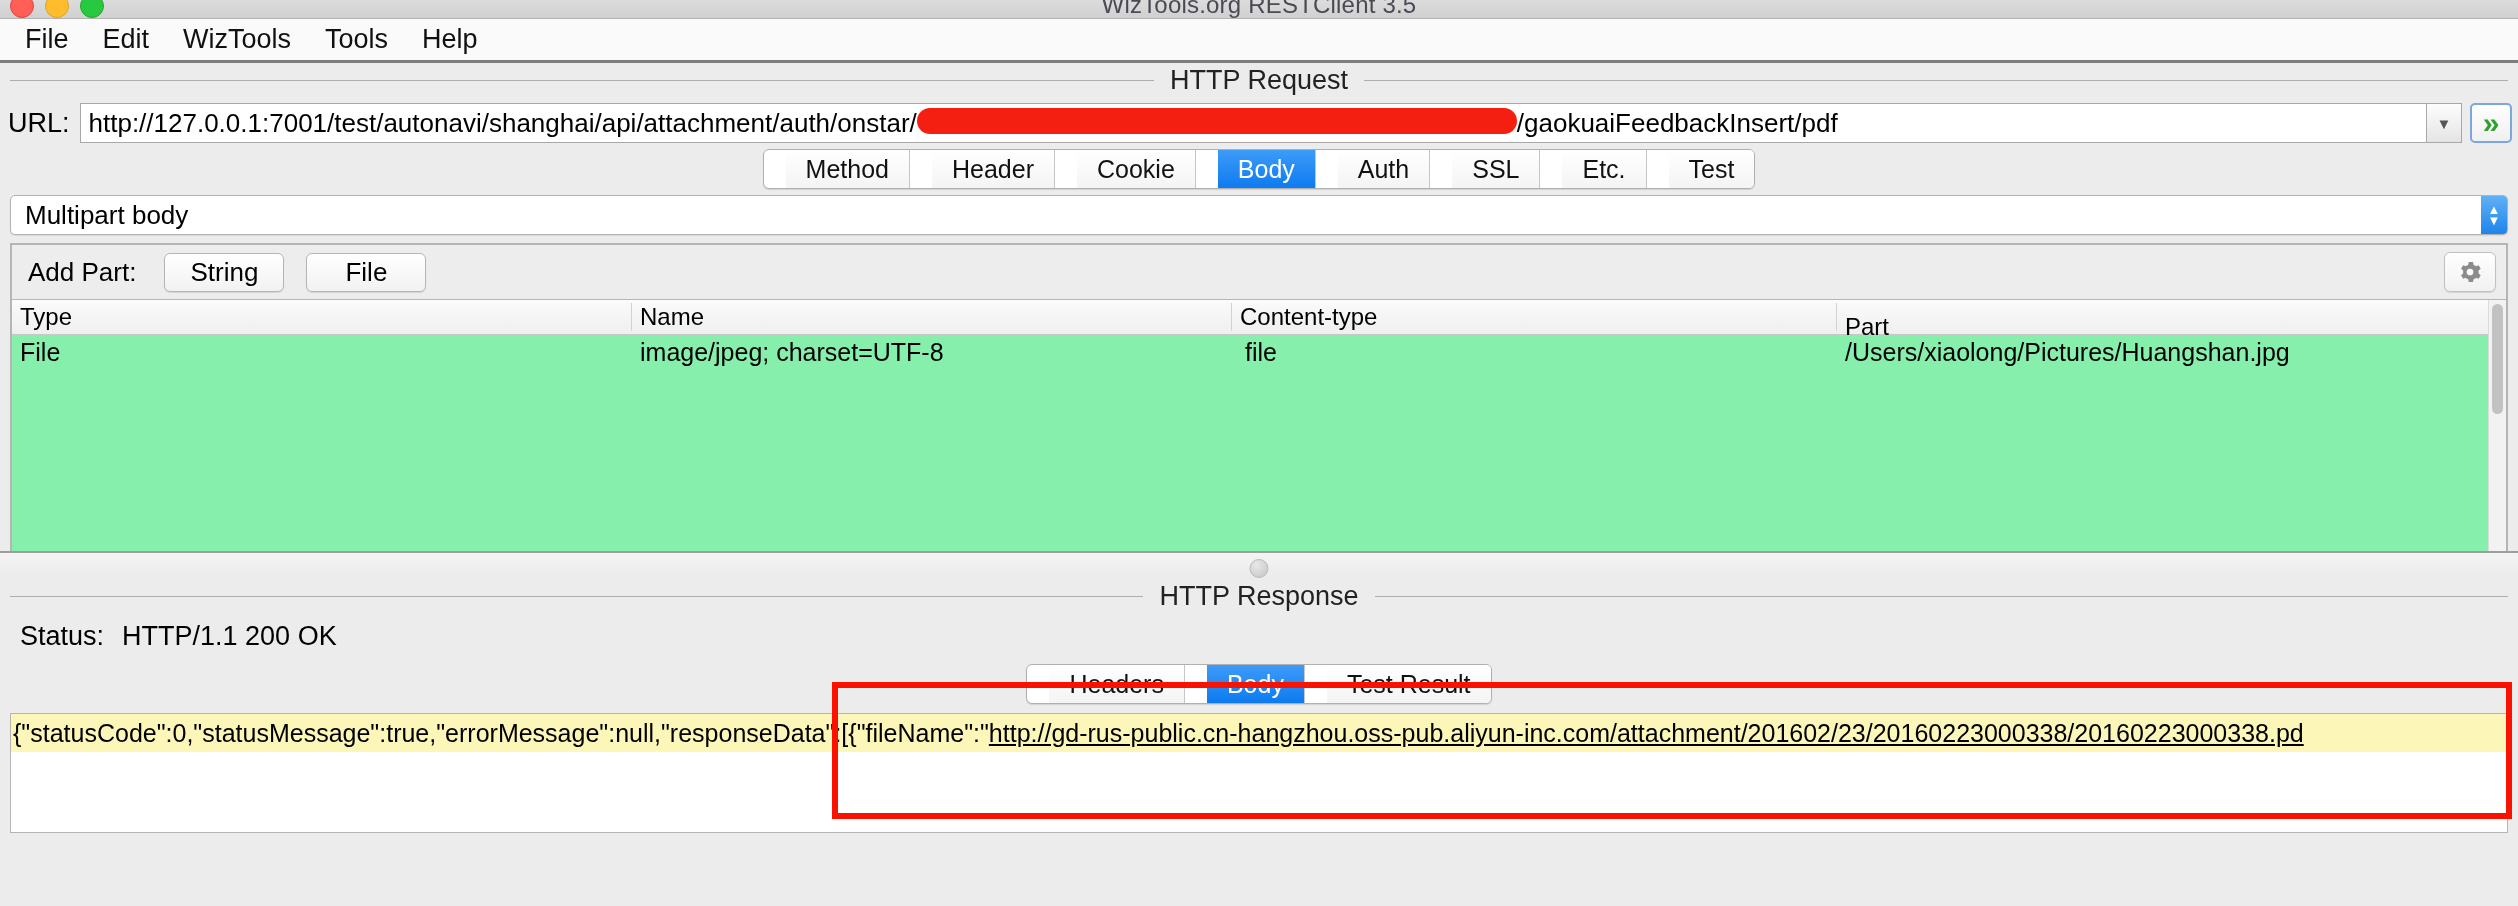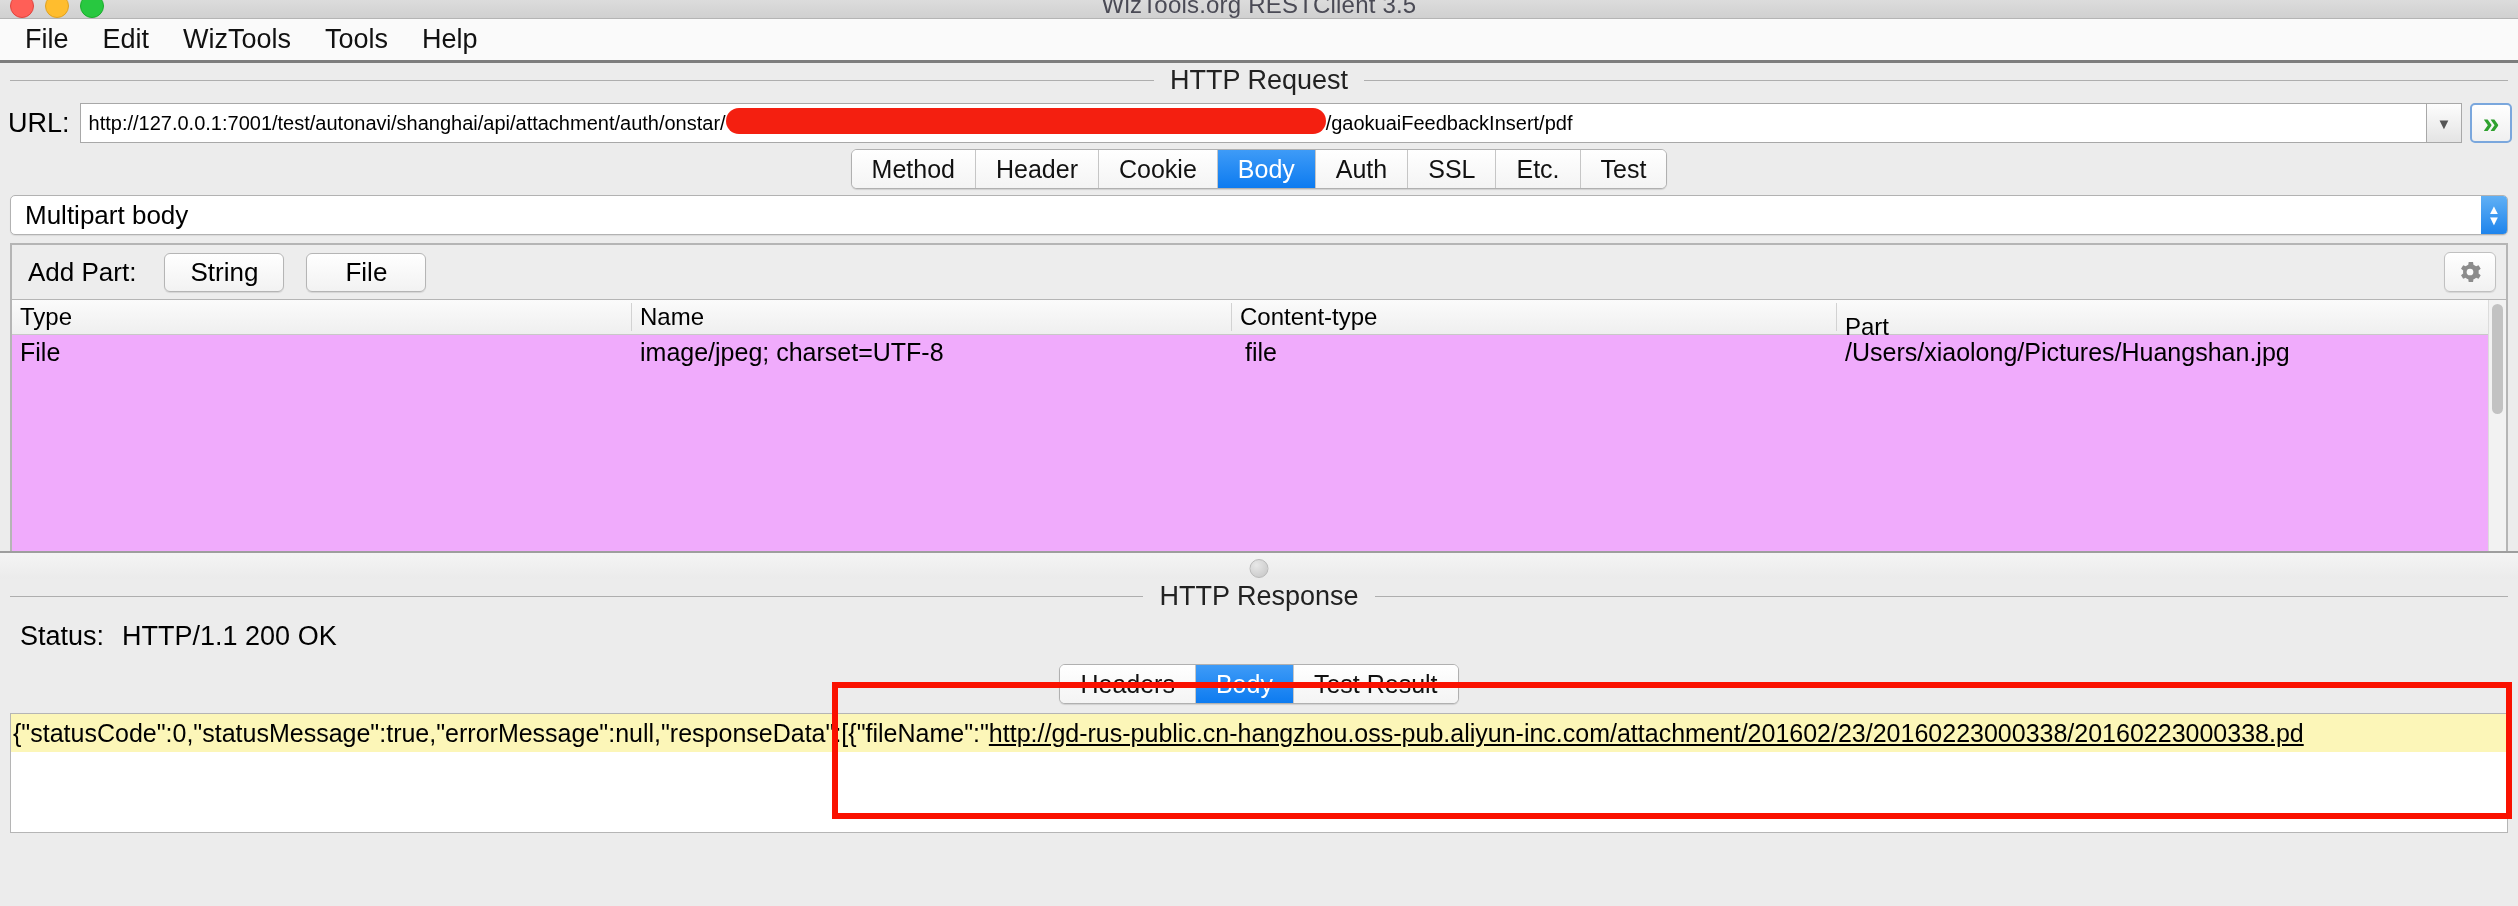--- a/index.html
+++ b/index.html
@@ -110,21 +110,21 @@
     min-width: 0;
   }
   .url-field {
     flex: 1;
     background: #fff;
     border: 1px solid #a8a8a8;
     border-right: none;
     display: flex;
     align-items: center;
     padding: 6px 8px;
-    font-size: 20px;
+    font-size: 26px;
     white-space: nowrap;
     overflow: hidden;
     position: relative;
     min-width: 0;
   }
   .url-text { white-space: pre; }
   .redaction {
     display: inline-block;
     background: #f41f10;
     border-radius: 13px;
@@ -176,20 +176,21 @@
     box-shadow: 0 1px 1px rgba(0,0,0,.12);
   }
   .tab {
     padding: 4px 20px;
     font-size: 25px;
     background: linear-gradient(to bottom, #ffffff, #f4f4f4);
     border-right: 1px solid #c6c6c6;
     color: #111;
     line-height: 30px;
     white-space: nowrap;
+    margin-left: 22px;
   }
   .tab:last-child { border-right: none; }
   .tab.active {
     background: linear-gradient(to bottom, #3e9bf7, #0d7bf0);
     color: #fff;
   }
 
   
   .body-panel {
     margin: 6px 10px 0 10px;
@@ -277,21 +278,21 @@
     width: 11px;
     height: 110px;
     background: #c2c2c2;
     border-radius: 6px;
   }
 
   .table-wrap {
     display: flex;
     border: 2px solid #b5b5b5;
     border-top: 1px solid #b5b5b5;
-    background: #f0abfc;
+    background: #86efac;
     height: 278px;
     box-sizing: border-box;
   }
   .table { flex: 1; min-width: 0; }
   .thead {
     display: flex;
     background: linear-gradient(to bottom, #fbfbfb, #efefef);
     border-bottom: 1px solid #c8c8c8;
     height: 34px;
     align-items: center;

